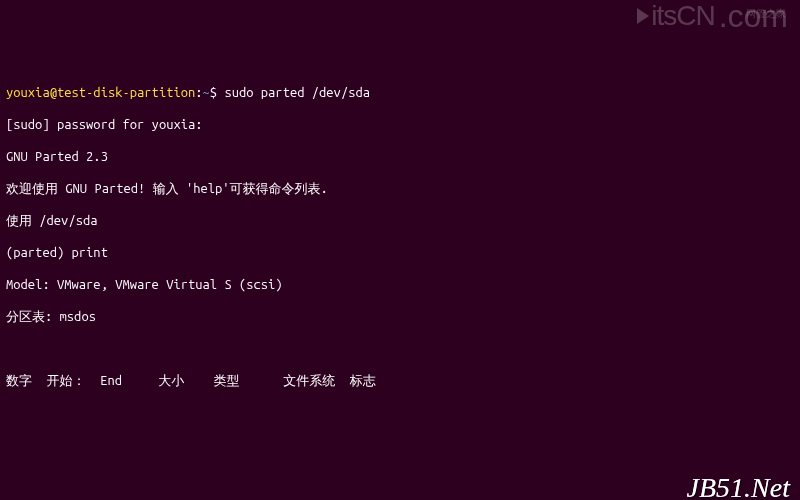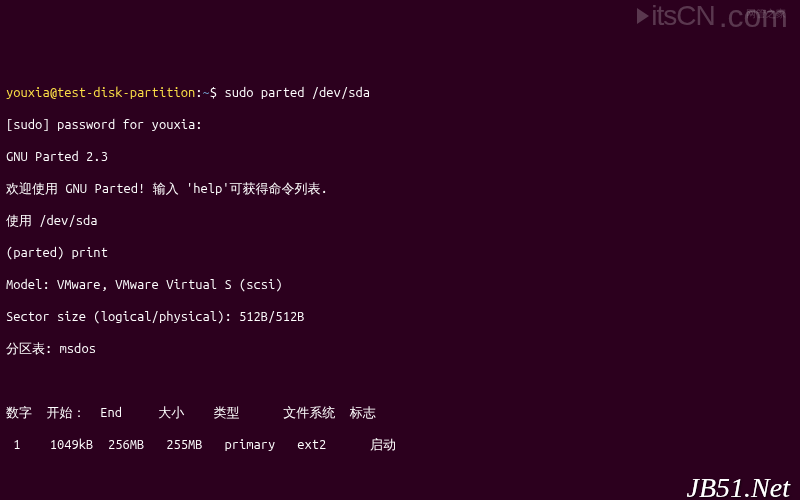--- a/index.html
+++ b/index.html
@@ -73,25 +73,23 @@
 
 
 <div>
 <div class="line"><span class="prompt-user">youxia@test-disk-partition</span><span>:</span><span class="prompt-path">~</span><span>$</span><span> </span><span>sudo parted /dev/sda</span></div>
 <div class="line">[sudo] password for youxia:</div>
 <div class="line">GNU Parted 2.3</div>
 <div class="line">欢迎使用 GNU Parted! 输入 'help'可获得命令列表.</div>
 <div class="line">使用 /dev/sda</div>
 <div class="line">(parted) print</div>
 <div class="line">Model: VMware, VMware Virtual S (scsi)</div>
-<div class="line">Sector size (logical/physical): 512B/512B</div>
 <div class="line">分区表: msdos</div>
 <div class="line"> </div>
 <div class="line">数字  开始：  End     大小    类型      文件系统  标志</div>
-<div class="line"> 1    1049kB  256MB   255MB   primary   ext2      启动</div>
 
 
 
 
 
 
 
 
 
 

